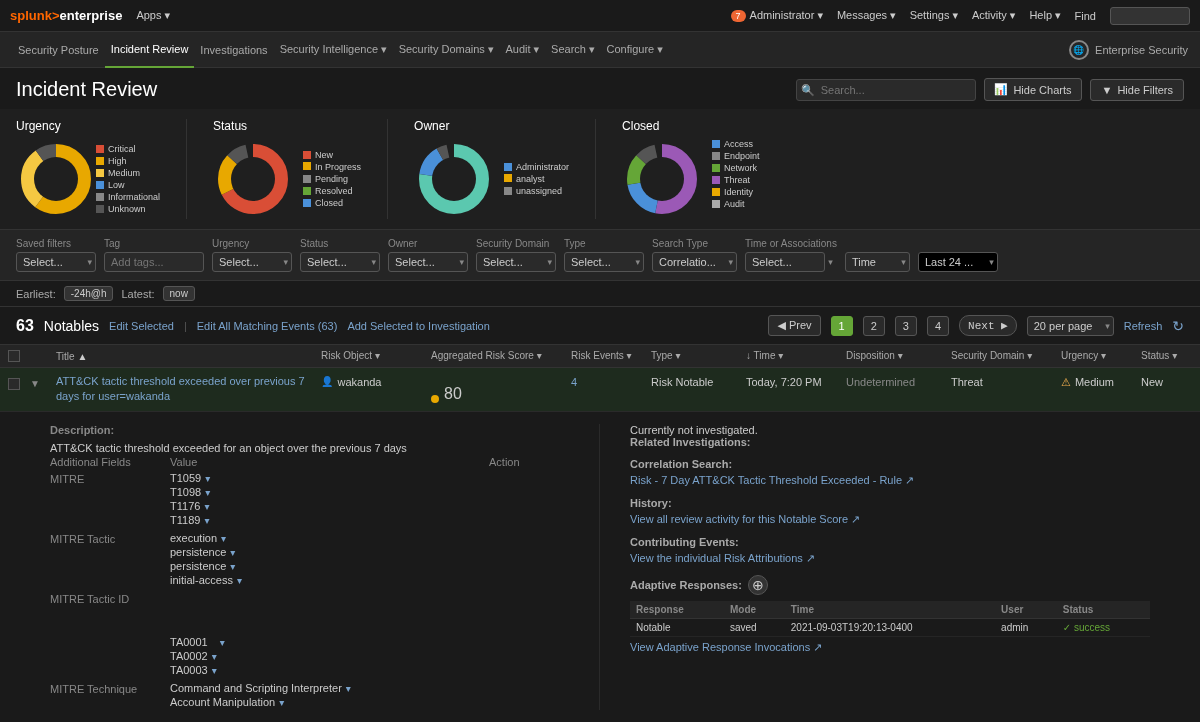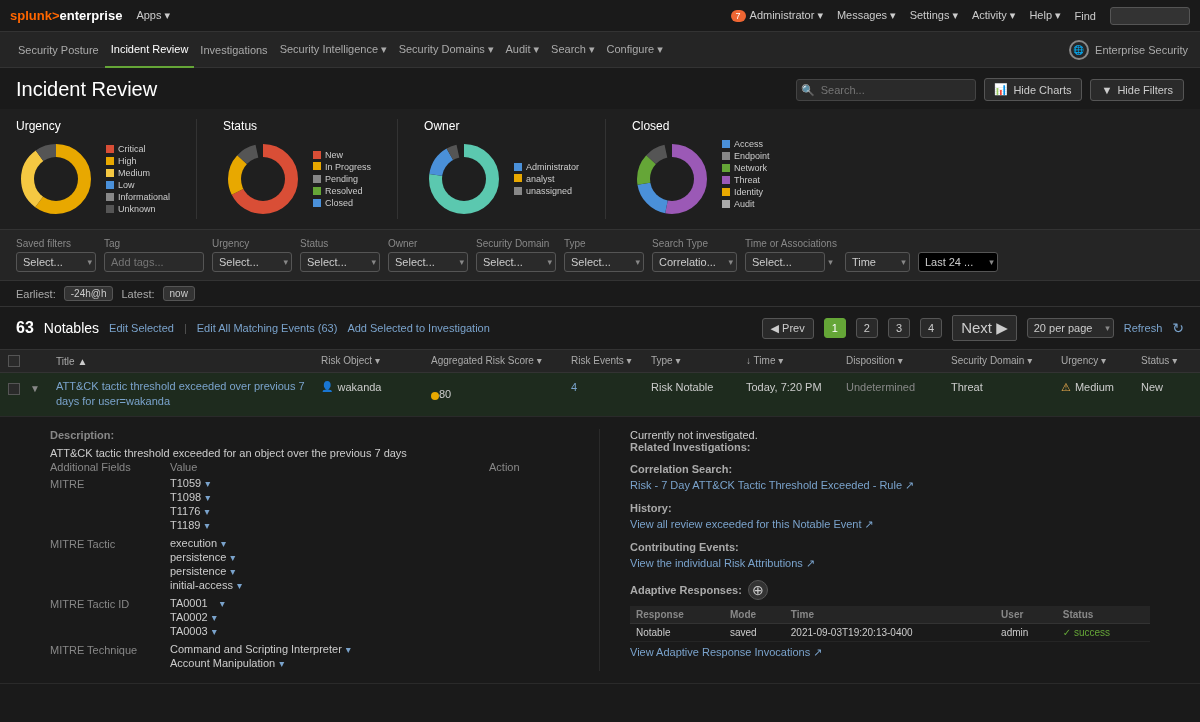--- a/index.html
+++ b/index.html
@@ -59,21 +59,21 @@
       <span>▼</span>
       <span>Hide Filters</span>
     </button>
   </div>
 </div>
 
 <div style="background:#1f1f1f; padding:10px 16px; display:flex; gap:20px; border-bottom:1px solid #333; align-items:flex-start;">
 
   <div style="display:flex; flex-direction:column; gap:6px;">
     <span style="color:#fff; font-size:12px;">Urgency</span>
-    <div style="display:flex; align-items:center; gap:10px;">
+    <div style="display:flex; align-items:center; gap:0;">
       <svg width="80" height="80" viewBox="0 0 80 80">
         <circle cx="40" cy="40" r="28" fill="none" stroke="#e8a800" stroke-width="14" stroke-dasharray="105.6 169.6" stroke-dashoffset="0" transform="rotate(-90 40 40)"></circle>
         <circle cx="40" cy="40" r="28" fill="none" stroke="#f5c842" stroke-width="14" stroke-dasharray="52.8 169.6" stroke-dashoffset="-105.6" transform="rotate(-90 40 40)"></circle>
         <circle cx="40" cy="40" r="28" fill="none" stroke="#555" stroke-width="14" stroke-dasharray="17.6 169.6" stroke-dashoffset="-158.4" transform="rotate(-90 40 40)"></circle>
         <circle cx="40" cy="40" r="22" fill="#1f1f1f"></circle>
       </svg>
       <div style="font-size:9px; color:#ccc;">
         <div style="display:flex;align-items:center;gap:4px;margin-bottom:2px;">
             <span style="width:8px;height:8px;background:#d94e36;display:inline-block;"></span>
             <span>Critical</span>
@@ -319,21 +319,21 @@
   <span style="color:#555;">|</span>
   <span style="color:#7aa3cc; font-size:11px; cursor:pointer;">Edit All Matching Events (63)</span>
   <span style="color:#7aa3cc; font-size:11px; cursor:pointer;">Add Selected to Investigation</span>
   <div style="flex:1;"></div>
 
   <button style="background:#2a2a2a; border:1px solid #555; border-radius:3px; padding:3px 8px; color:#ccc; font-size:11px; cursor:pointer;">◀ Prev</button>
   <button style="background:#65a637; border:1px solid #65a637; border-radius:3px; padding:3px 7px; color:#fff; font-size:11px; cursor:pointer;">1</button>
   <button style="background:#2a2a2a; border:1px solid #555; border-radius:3px; padding:3px 7px; color:#ccc; font-size:11px; cursor:pointer;">2</button>
   <button style="background:#2a2a2a; border:1px solid #555; border-radius:3px; padding:3px 7px; color:#ccc; font-size:11px; cursor:pointer;">3</button>
   <button style="background:#2a2a2a; border:1px solid #555; border-radius:3px; padding:3px 7px; color:#ccc; font-size:11px; cursor:pointer;">4</button>
-  <button style="background:#2a2a2a; border:1px solid #555; border-radius:2px; padding:3px 8px; color:#ccc; font-size:15px; cursor:pointer;">Next ▶</button>
+  <button style="background:#2a2a2a; border:1px solid #555; border-radius:10px; padding:3px 8px; color:#ccc; font-size:11px; cursor:pointer;font-family:Liberation Mono, monospace;">Next ▶</button>
   <div style="position:relative; display:inline-block;">
     <select style="background:#2a2a2a; border:1px solid #555; border-radius:3px; padding:3px 20px 3px 6px; color:#ccc; font-size:11px; appearance:none;">
       <option>20 per page</option>
     </select>
     <span style="position:absolute; right:4px; top:50%; transform:translateY(-50%); color:#888; font-size:9px; pointer-events:none;">▾</span>
   </div>
   <button style="background:none; border:none; color:#7aa3cc; font-size:11px; cursor:pointer;">Refresh</button>
   <span style="color:#7aa3cc; cursor:pointer; font-size:14px;">↻</span>
 </div>
 
@@ -362,21 +362,21 @@
     <div style="padding:8px 2px; display:flex; align-items:flex-start; padding-top:10px; cursor:pointer;">
       <span style="color:#888; font-size:10px;">▼</span>
     </div>
     <div style="padding:6px 6px; display:flex; flex-direction:column;">
       <span style="color:#7aa3cc; font-size:11px; cursor:pointer; line-height:1.4;">ATT&amp;CK tactic threshold exceeded over previous 7 days for user=wakanda</span>
     </div>
     <div style="padding:8px 6px; font-size:11px; color:#ccc; display:flex; align-items:flex-start; gap:4px;">
       <span style="color:#888; font-size:10px;">👤</span>
       <span>wakanda</span>
     </div>
-    <div style="padding:8px 6px; font-size:11px; color:#ccc; display:flex; align-items:center; ">
+    <div style="padding:8px 6px; font-size:16px; color:#ccc; display:flex; align-items:flex-end; gap:5px;">
       <span style="width:8px; height:8px; border-radius:50%; background:#e8a800; margin-top:3px; flex-shrink:0;"></span>
       <span>80</span>
     </div>
     <div style="padding:8px 6px; font-size:11px; display:flex; align-items:flex-start;">
       <span style="color:#7aa3cc; cursor:pointer;">4</span>
     </div>
     <div style="padding:8px 6px; font-size:11px; color:#ccc; display:flex; align-items:flex-start;">
       <span>Risk Notable</span>
     </div>
     <div style="padding:8px 6px; font-size:11px; color:#ccc; display:flex; align-items:flex-start;">
@@ -455,21 +455,21 @@
                 <span style="color:#ccc;font-size:11px;">initial-access</span> 
                 <span style="color:#7aa3cc;font-size:10px;cursor:pointer;">▾</span>
               </div>
           </div>
           <div></div>
         </div>
 
         <div style="display:grid; grid-template-columns:120px 1fr 80px; margin-bottom:2px; align-items:start; margin-top:6px;">
           <span style="color:#888; font-size:11px; padding-top:1px;">MITRE Tactic ID</span>
           <div>
-            <div style="display:flex;align-items:center;gap:12px;margin-bottom:2px;">
+            <div style="display:flex;align-items:center;gap:12px;margin-bottom:2px;margin-top:44px;">
                 <span style="color:#ccc;font-size:11px;">TA0001</span> 
                 <span style="color:#7aa3cc;font-size:10px;cursor:pointer;">▾</span>
               </div>
             <div style="display:flex;align-items:center;gap:4px;margin-bottom:2px;">
                 <span style="color:#ccc;font-size:11px;">TA0002</span> 
                 <span style="color:#7aa3cc;font-size:10px;cursor:pointer;">▾</span>
               </div>
             <div style="display:flex;align-items:center;gap:4px;">
                 <span style="color:#ccc;font-size:11px;">TA0003</span> 
                 <span style="color:#7aa3cc;font-size:10px;cursor:pointer;">▾</span>
@@ -502,21 +502,21 @@
         <div style="color:#aaa; font-size:11px; font-weight:bold; margin-bottom:4px;">Related Investigations:</div>
       </div>
 
       <div style="margin-bottom:10px;">
         <div style="color:#aaa; font-size:11px; font-weight:bold; margin-bottom:4px;">Correlation Search:</div>
         <a style="color:#7aa3cc; font-size:11px; cursor:pointer; text-decoration:none;">Risk - 7 Day ATT&amp;CK Tactic Threshold Exceeded - Rule ↗</a>
       </div>
 
       <div style="margin-bottom:10px;">
         <div style="color:#aaa; font-size:11px; font-weight:bold; margin-bottom:4px;">History:</div>
-        <a style="color:#7aa3cc; font-size:11px; cursor:pointer; text-decoration:none;">View all review exceeded for this Notable Event ↗</a>
+        <a style="color:#7aa3cc; font-size:11px; cursor:pointer; text-decoration:none;">View all review activity for this Notable Score ↗</a>
       </div>
 
       <div style="margin-bottom:10px;">
         <div style="color:#aaa; font-size:11px; font-weight:bold; margin-bottom:4px;">Contributing Events:</div>
         <a style="color:#7aa3cc; font-size:11px; cursor:pointer; text-decoration:none;">View the individual Risk Attributions ↗</a>
       </div>
 
       <div style="margin-bottom:10px;">
         <div style="display:flex; align-items:center; gap:6px; margin-bottom:6px;">
           <span style="color:#aaa; font-size:11px; font-weight:bold;">Adaptive Responses:</span>

